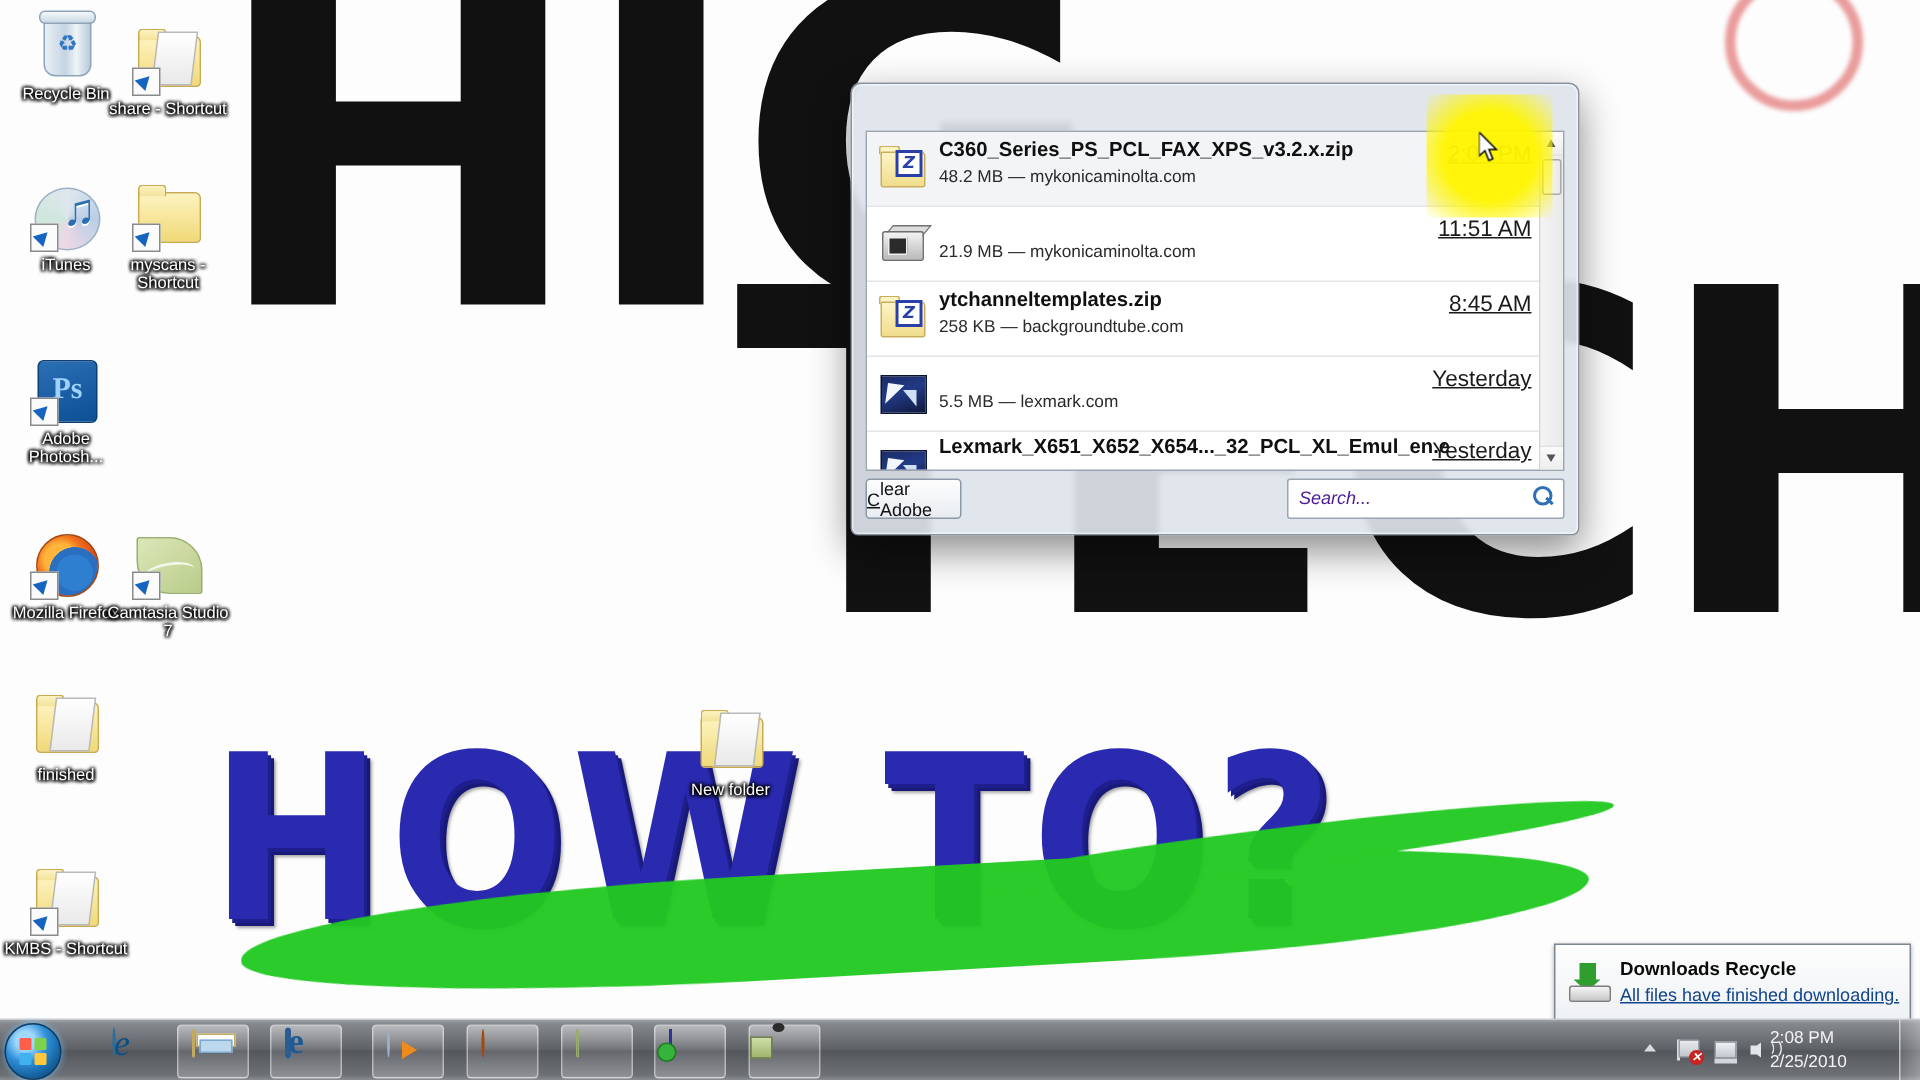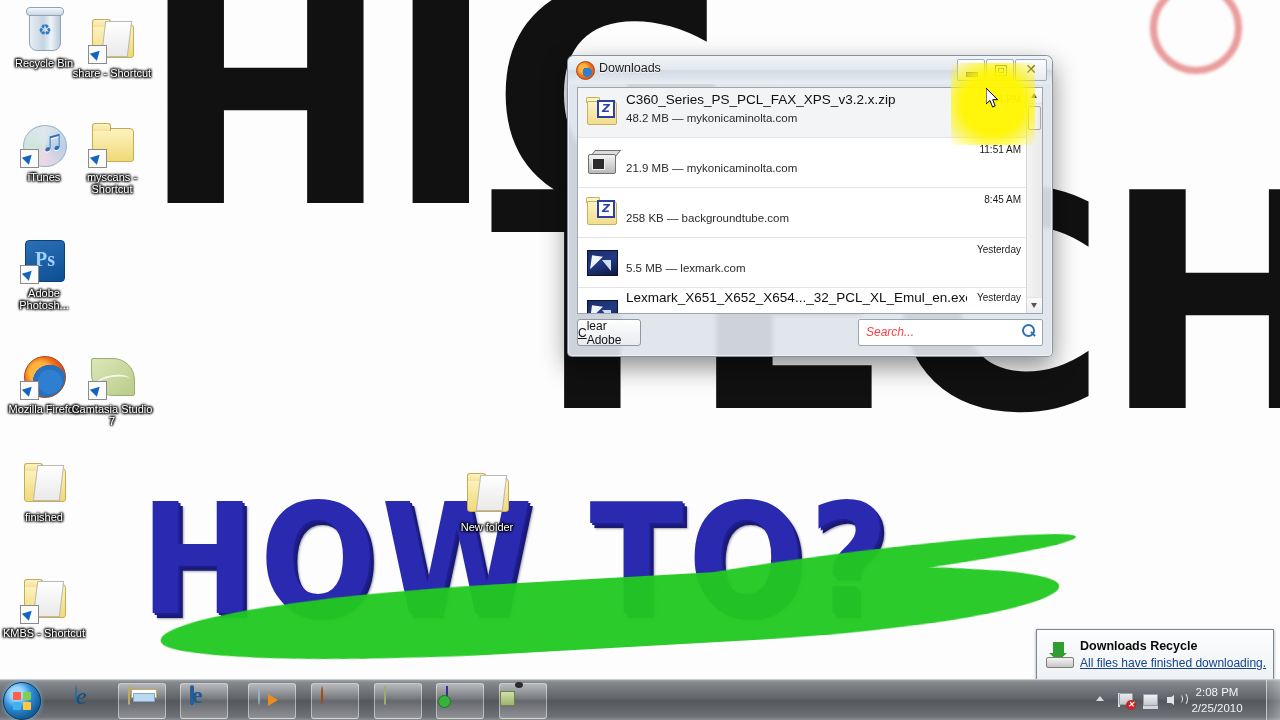--- a/index.html
+++ b/index.html
@@ -168,28 +168,28 @@
   #dl-list{position:absolute;left:0;top:0;right:15px;bottom:0;}
   .dl-item{
     position:relative;height:50px;border-bottom:1px solid #e4e4e4;
     padding:5px 6px 0 8px;box-sizing:border-box;cursor:default;
   }
   .dl-item.sel{background:#f2f4f6;}
   .dl-item.last{height:35px;border-bottom:none;}
   .dl-ico{position:absolute;left:8px;top:8px;width:32px;height:32px;}
   .dl-name{
     position:absolute;left:48px;top:4px;right:60px;
-    font-size:13.5px;color:#101010;white-space:nowrap;overflow:hidden;
+    font-size:13.5px;color:#101010;white-space:nowrap;overflow:hidden;font-weight:bold;
   }
   .dl-meta{
     position:absolute;left:48px;top:24px;
     font-size:11.5px;color:#2a2a2a;white-space:nowrap;
   }
   .dl-time{
-    position:absolute;right:6px;top:6px;font-size:10px;color:#1a1a1a;white-space:nowrap;
+    position:absolute;right:6px;top:6px;font-size:15px;color:#1a1a1a;white-space:nowrap;text-decoration:underline;
   }
   .dl-item.last .dl-name{top:2px;}
   .dl-item.last .dl-time{top:4px;}
 
   
   .ico-zip .fbody{
     position:absolute;left:1px;top:5px;width:28px;height:22px;
     background:linear-gradient(#fdf4c6,#f0dd8c);border:1px solid #c9ae5c;border-radius:1px 3px 2px 2px;
   }
   .ico-zip .ftab{
@@ -254,21 +254,21 @@
     border:1px solid #8d99a6;border-radius:3px;
     font-size:12px;color:#111;cursor:default;
     display:flex;align-items:center;justify-content:center;
   }
   #clear-list u{text-decoration:underline;}
   #dl-search{
     position:absolute;right:0;top:0;width:183px;height:25px;
     background:#ffffff;border:1px solid #9aa5b1;border-radius:2px;
   }
   #dl-search .ph{
-    position:absolute;left:7px;top:5px;font-size:12px;color:#ef4444;font-style:italic;text-align:center;
+    position:absolute;left:7px;top:5px;font-size:12px;color:#4c1d95;font-style:italic;text-align:center;
   }
   .srch-ico{
     position:absolute;right:6px;top:4px;width:14px;height:14px;
   }
   .srch-ico .c{position:absolute;left:0;top:0;width:9px;height:9px;border:2px solid #2f6fb5;border-radius:50%;}
   .srch-ico .h{position:absolute;left:8px;top:9px;width:6px;height:2px;background:#2f6fb5;transform:rotate(45deg);}
 
   
   #hotspot{
     position:absolute;left:951px;top:63px;width:84px;height:82px;
@@ -357,21 +357,21 @@
   .badge-x{position:absolute;right:-2px;bottom:-2px;width:10px;height:10px;border-radius:50%;
     background:#cb2222;color:#fff;font-size:8px;line-height:10px;text-align:center;font-weight:bold;}
   .net{position:absolute;left:1px;top:2px;width:13px;height:10px;
     background:linear-gradient(#f0f2f5,#c3c7cd);border:1px solid #9aa0a8;}
   .net::after{content:"";position:absolute;left:-1px;bottom:-4px;width:15px;height:3px;background:#d3d7dc;}
   .spk{position:absolute;left:1px;top:3px;width:0;height:0;
     border-top:5px solid transparent;border-bottom:5px solid transparent;border-right:7px solid #e2e5ea;}
   .spk-b{position:absolute;left:1px;top:5px;width:4px;height:6px;background:#e2e5ea;}
   .wave{position:absolute;border:1.5px solid #e2e5ea;border-radius:50%;
     border-left-color:transparent;border-top-color:transparent;border-bottom-color:transparent;}
-  #clock{position:absolute;right:26px;top:4px;width:74px;text-align:center;color:#f2f4f7;
+  #clock{position:absolute;right:26px;top:4px;width:74px;color:#f2f4f7;
     font-size:11.5px;line-height:16px;cursor:default;}
   #show-desktop{position:absolute;right:0;top:0;width:13px;height:40px;
     background:linear-gradient(90deg,rgba(255,255,255,.10),rgba(255,255,255,.30));
     border-left:1px solid rgba(255,255,255,.45);cursor:default;}
 </style>
 </head>
 <body>
 
 <div id="wallpaper">
   <div class="wp-hightech">
@@ -465,35 +465,20 @@
   <span class="glyph">
     <span class="folder folder-open">
         <span class="flap"></span>
       </span>
   </span>
   <div class="label">New folder</div>
 </div>
 
 <div id="dl-window">
 
-  <div id="dl-titlebar">
-    <span class="ff-small"></span>
-    <span id="dl-title">Downloads</span>
-    <span class="winbtns">
-      <span class="winbtn">
-          <i class="m"></i>
-        </span>
-      <span class="winbtn">
-          <i class="r"></i>
-        </span>
-      <span class="winbtn close">
-          <i class="x">✕</i>
-        </span>
-    </span>
-  </div>
 
   <div id="dl-listwrap">
     <div id="dl-list">
 
       <div class="dl-item sel">
         <span class="dl-ico ico-zip">
           <i class="ftab"></i>
             <i class="fbody"></i>
             <i class="z">Z</i>
         </span>
@@ -510,20 +495,21 @@
         <div class="dl-meta">21.9 MB — mykonicaminolta.com</div>
         <div class="dl-time">11:51 AM</div>
       </div>
 
       <div class="dl-item">
         <span class="dl-ico ico-zip">
           <i class="ftab"></i>
             <i class="fbody"></i>
             <i class="z">Z</i>
         </span>
+        <div class="dl-name">ytchanneltemplates.zip</div>
         <div class="dl-meta">258 KB — backgroundtube.com</div>
         <div class="dl-time">8:45 AM</div>
       </div>
 
       <div class="dl-item">
         <span class="dl-ico ico-lex">
           <i class="img"></i>
         </span>
         <div class="dl-meta">5.5 MB — lexmark.com</div>
         <div class="dl-time">Yesterday</div>

